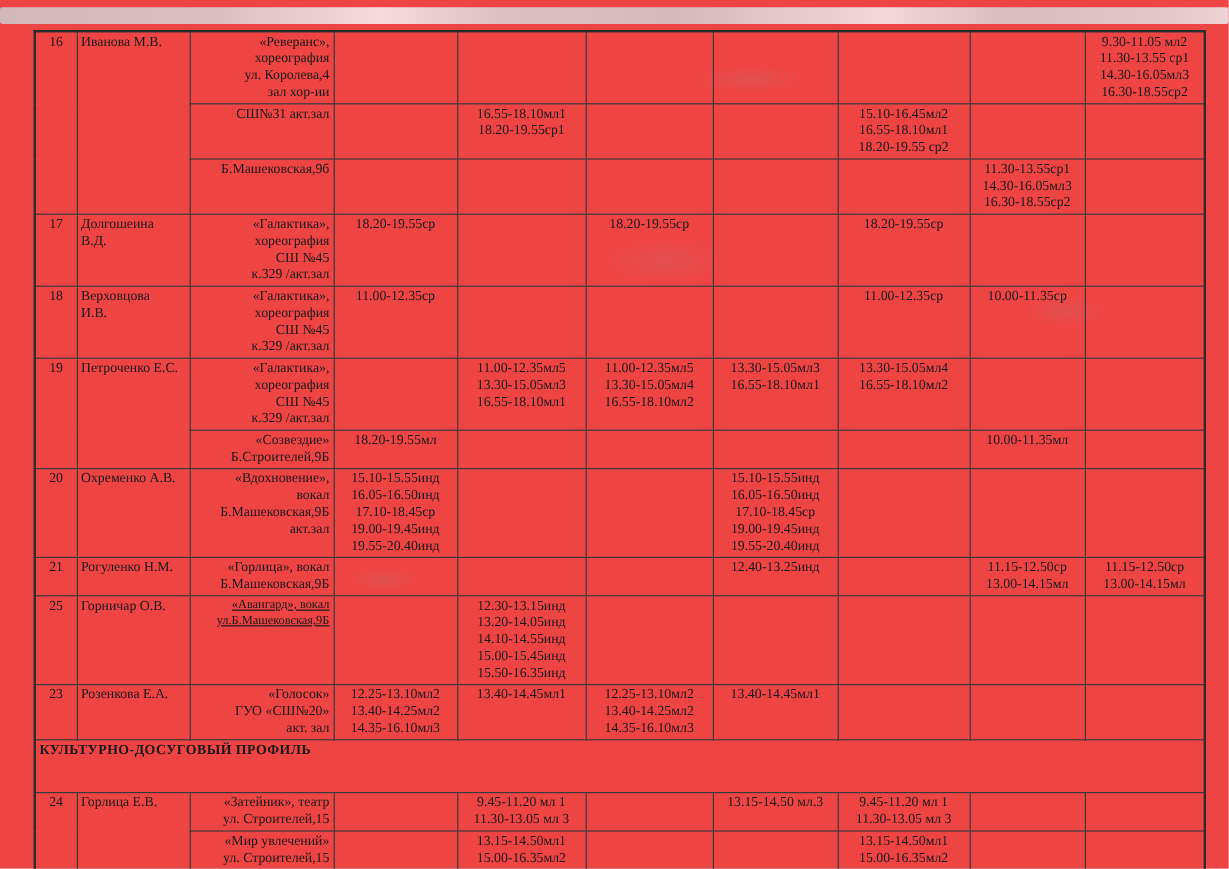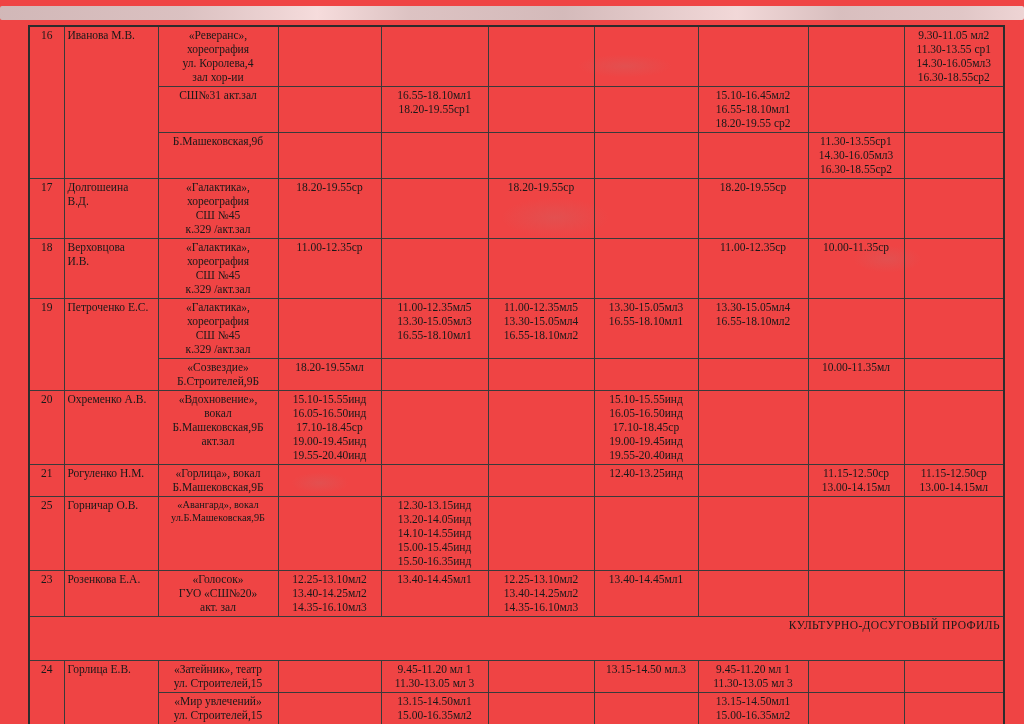--- a/index.html
+++ b/index.html
@@ -43,29 +43,29 @@
     border: 1px solid #3a3a3a;
     vertical-align: top;
     padding: 1px 3px 2px 3px;
     font-size: 11.5px;
     line-height: 14px;
     white-space: pre-line;
     overflow: hidden;
   }
   td.num   { text-align: center; }
   td.teacher  { text-align: left; margin-left: 32px; }
-  td.activity { text-align: center; }
-  td.activity.small { font-size: 10.3px; line-height: 13px; }
+  td.activity { text-align: right; }
+  td.activity.small { font-size: 10.3px; line-height: 13px; text-decoration: underline; }
   td.sched { text-align: center; }
   td.section-cell {
-    text-align: right;
+    text-align: left;
     vertical-align: middle;
     height: 40px;
     font-size: 13.5px;
-    font-weight: 400;
+    font-weight: 700;
     letter-spacing: 0.4px;
     white-space: normal;
   }
   col.c0{width:35px}  col.c1{width:94px}  col.c2{width:120px}
   col.c3{width:103px} col.c4{width:107px} col.c5{width:106px}
   col.c6{width:104px} col.c7{width:110px} col.c8{width:96px}
   col.c9{width:100px}
 </style>
 </head>
 <body>

